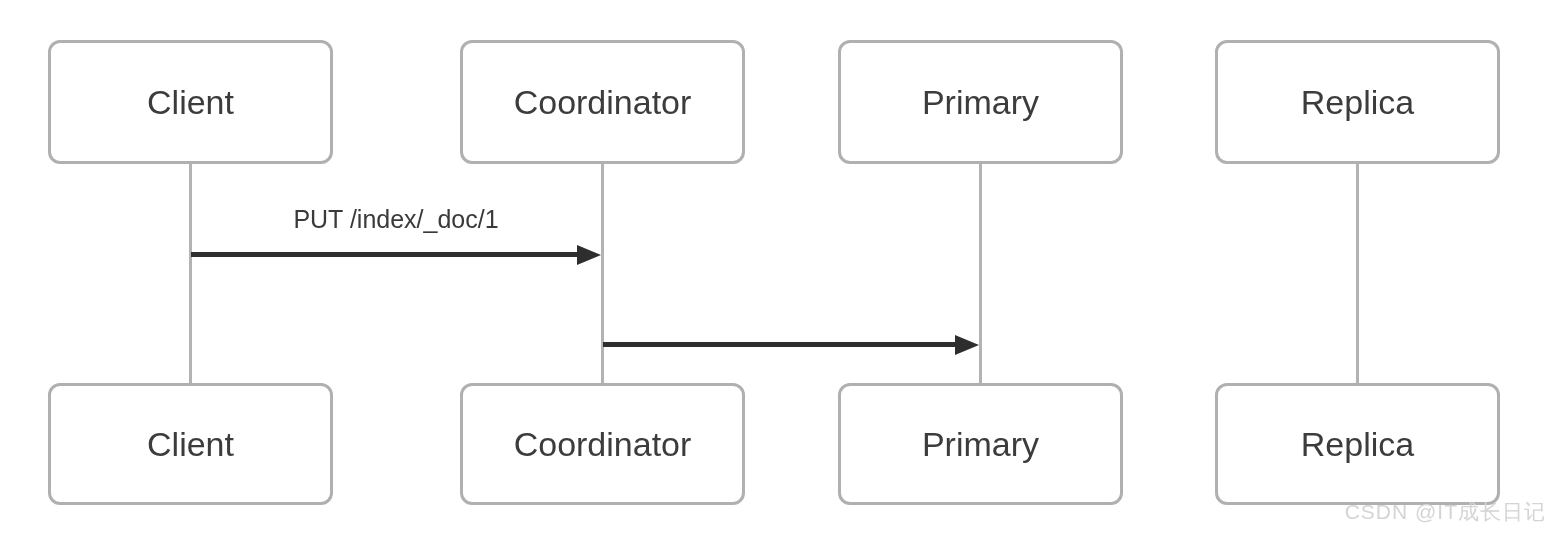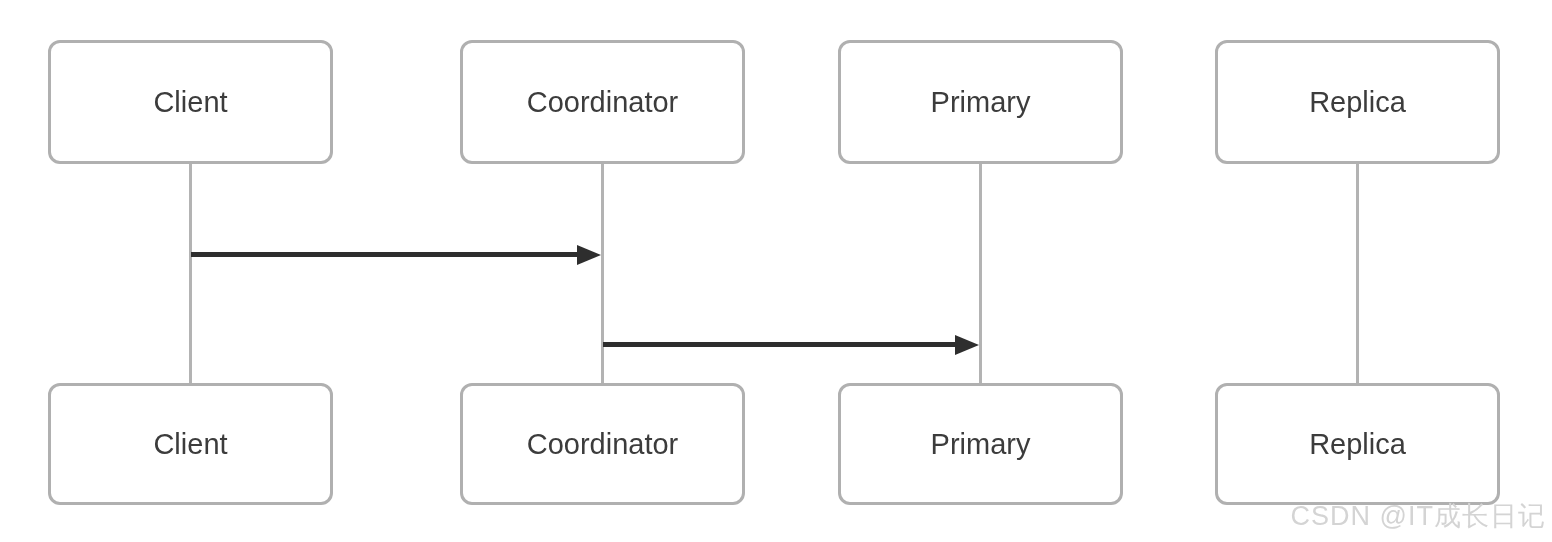--- a/index.html
+++ b/index.html
@@ -18,21 +18,21 @@
   .actor-box {
     position: absolute;
     width: 285px;
     box-sizing: border-box;
     border: 3px solid #b0b0b0;
     border-radius: 12px;
     background: #ffffff;
     display: flex;
     align-items: center;
     justify-content: center;
-    font-size: 29px;
+    font-size: 34px;
     color: #3c3c3c;
     z-index: 2;
   }
   .actor-box.top { top: 40px; height: 124px; }
   .actor-box.bottom { top: 383px; height: 122px; }
   .lifeline {
     position: absolute;
     top: 163px;
     height: 221px;
     width: 3px;
@@ -59,21 +59,21 @@
     text-align: center;
     font-size: 25px;
     color: #3a3a3a;
     white-space: nowrap;
     z-index: 3;
   }
   .watermark {
     position: absolute;
     right: 6px;
     top: 498px;
-    font-size: 27px;
+    font-size: 21px;
     color: #d4d4d4;
     letter-spacing: 1px;
     white-space: nowrap;
     z-index: 4;
   }
 </style>
 </head>
 <body>
 
 <div class="canvas">
@@ -89,20 +89,21 @@
   <div class="actor-box top" style="left:460px;">
     <span>Coordinator</span>
   </div>
   <div class="actor-box top" style="left:838px;">
     <span>Primary</span>
   </div>
   <div class="actor-box top" style="left:1215px;">
     <span>Replica</span>
   </div>
 
+  <div class="msg-label" style="left:191px; width:410px; top:205px;">PUT /index/_doc/1</div>
   <div class="msg-line" style="left:191px; width:388px; top:252px;"></div>
   <div class="msg-head" style="left:577px; top:245px;"></div>
 
   <div class="msg-line" style="left:603px; width:354px; top:342px;"></div>
   <div class="msg-head" style="left:955px; top:335px;"></div>
 
   <div class="actor-box bottom" style="left:48px;">
     <span>Client</span>
   </div>
   <div class="actor-box bottom" style="left:460px;">

